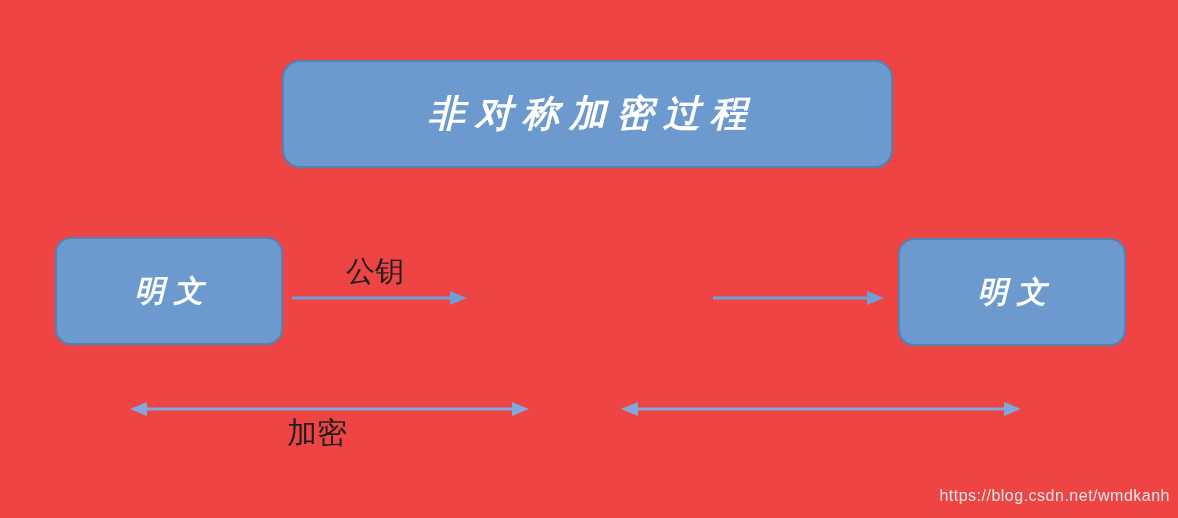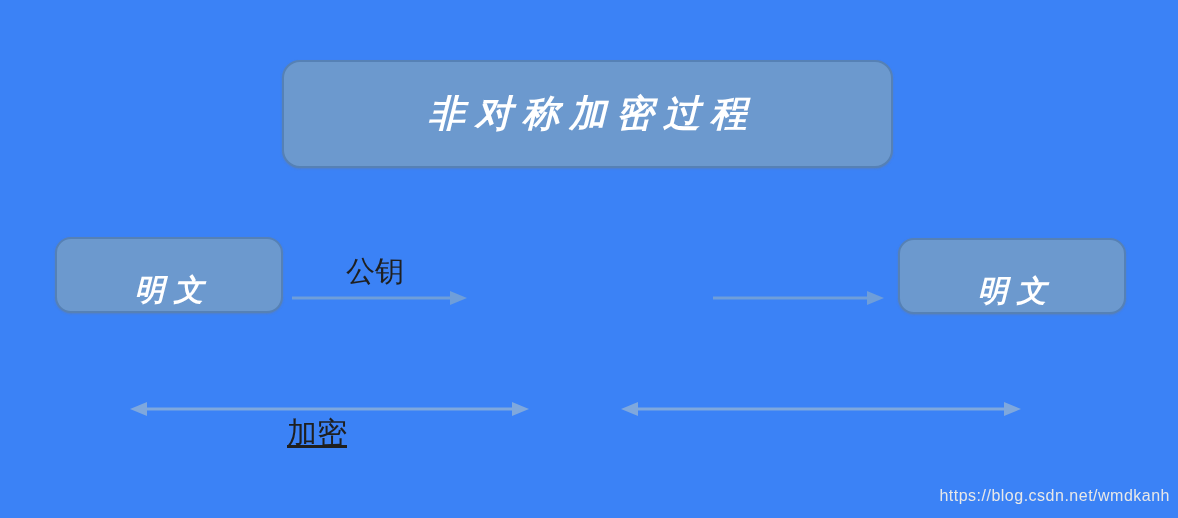--- a/index.html
+++ b/index.html
@@ -4,21 +4,21 @@
 <style>
   html, body {
     margin: 0;
     padding: 0;
     background: #ffffff;
   }
   .canvas {
     position: relative;
     width: 1178px;
     height: 518px;
-    background: #3b82f6;
+    background: #ef4444;
     overflow: hidden;
     font-family: "Liberation Sans", sans-serif;
   }
   .box {
     position: absolute;
     box-sizing: border-box;
     background: var(--node-fill, #6C99CE);
     border: 2px solid var(--node-border, #5681B5);
     display: flex;
     align-items: center;
@@ -33,26 +33,25 @@
     top: 60px;
     width: 611px;
     height: 108px;
     border-radius: 18px;
     font-size: 37px;
     letter-spacing: 10px;
     text-indent: 10px;
   }
   .node {
     width: 228px;
-    height: 76px;
+    height: 108px;
     border-radius: 16px;
     font-size: 30px;
     letter-spacing: 9px;
     text-indent: 9px;
-    align-items: flex-end;
   }
   .node-1 { left: 55px;  top: 237px; }
   .node-2 { left: 476px; top: 237px; }
   .node-3 { left: 898px; top: 238px; }
   .flow-label {
     position: absolute;
     top: 252px;
     transform: translateX(-50%);
     font-size: 29px;
     color: var(--label-text, #1f1f1f);
@@ -61,21 +60,21 @@
   .flow-label-1 { left: 375px; }
   .flow-label-2 { left: 803px; }
   .phase-label {
     position: absolute;
     top: 413px;
     transform: translateX(-50%);
     font-size: 30px;
     color: var(--label-text, #1f1f1f);
     white-space: nowrap;
   }
-  .phase-label-1 { left: 317px; text-decoration: underline; }
+  .phase-label-1 { left: 317px; }
   .phase-label-2 { left: 812px; }
   .arrow-layer {
     position: absolute;
     left: 0;
     top: 0;
     pointer-events: none;
   }
   .flow-arrow line   { stroke: var(--arrow, #6F9ED9); stroke-width: 3; }
   .flow-arrow polygon{ fill: var(--arrow, #6F9ED9); }
   .phase-arrow line   { stroke: var(--phase-arrow, #7FA8DD); stroke-width: 3; }

